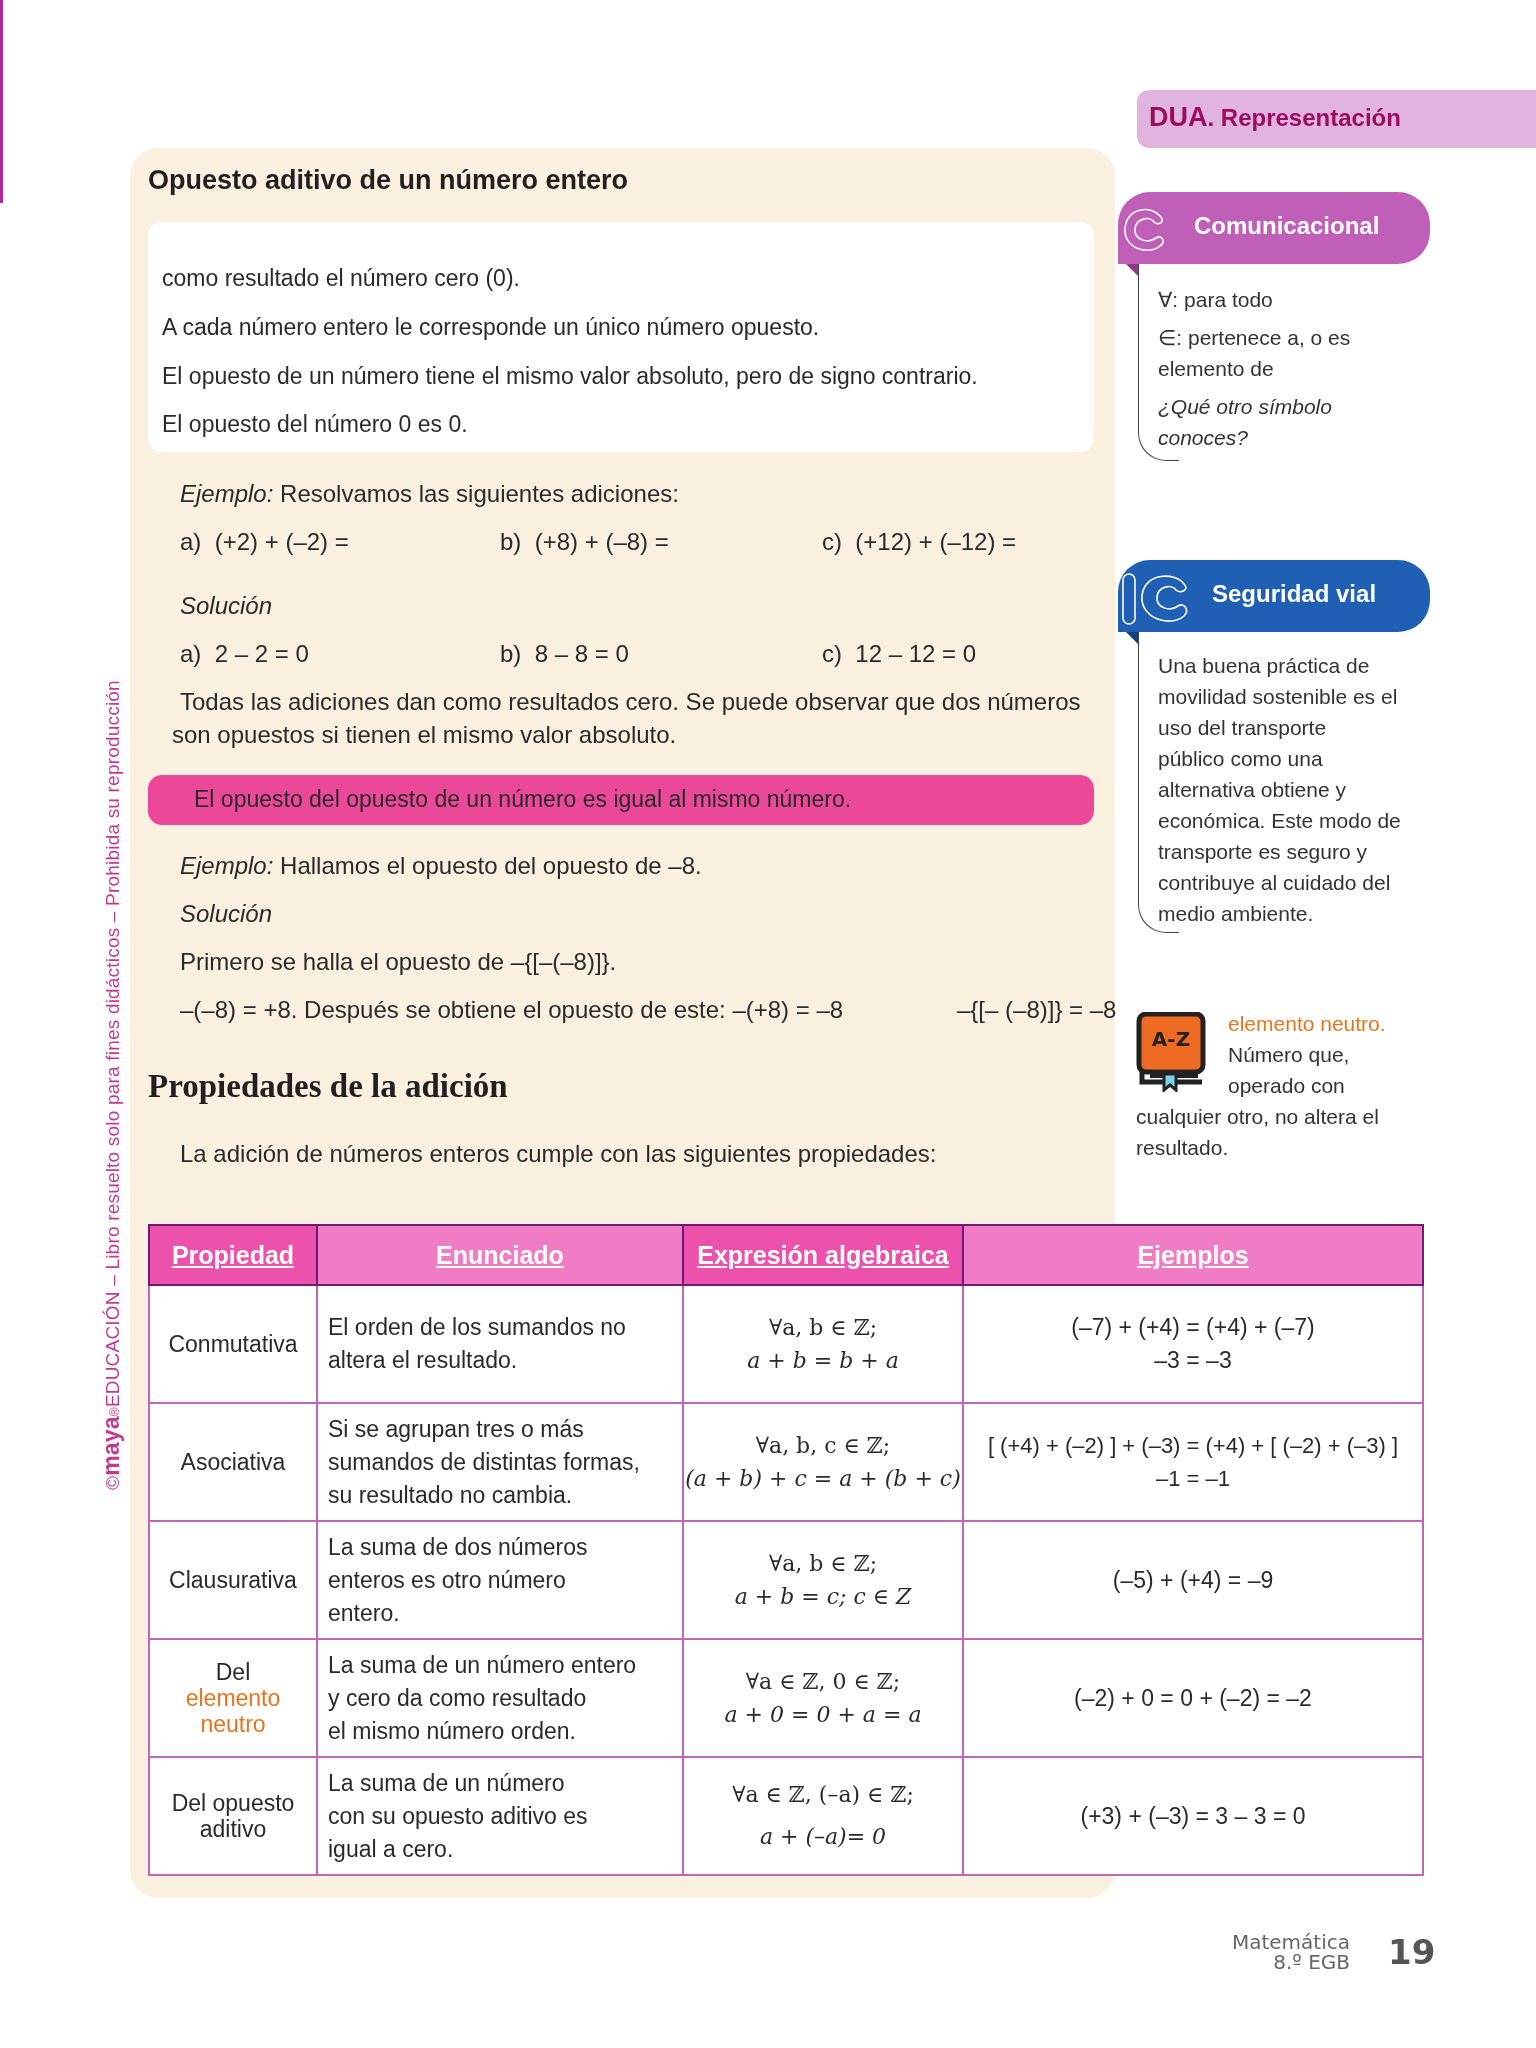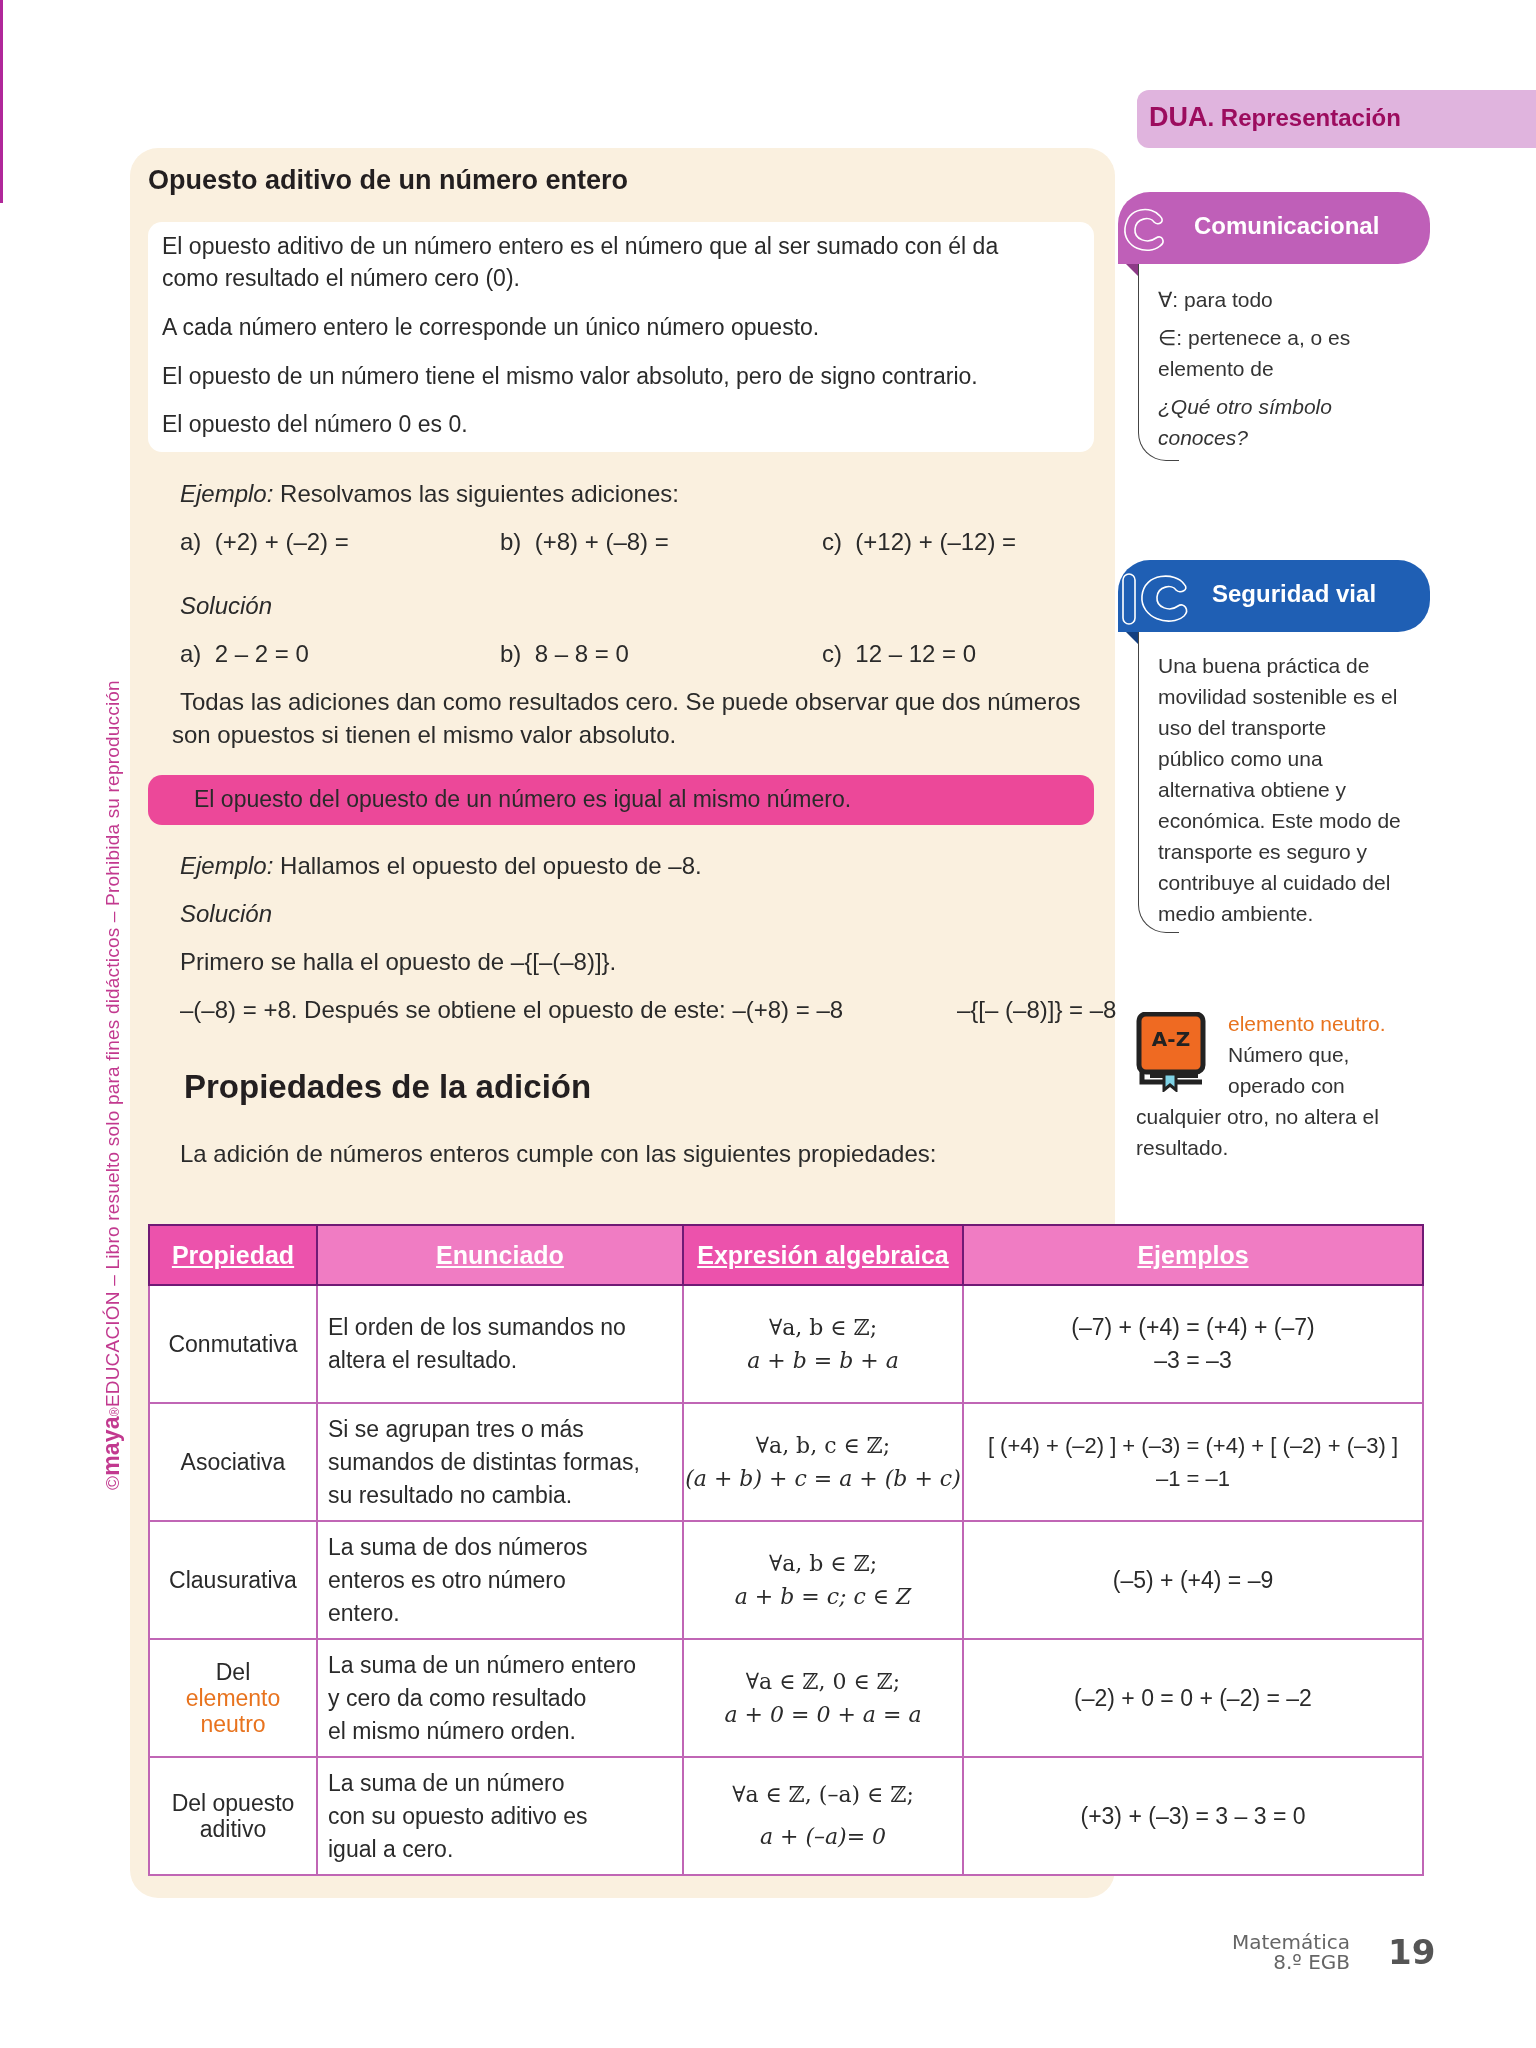--- a/index.html
+++ b/index.html
@@ -9,21 +9,21 @@
   .side-credit .brand { font-weight:bold; font-size:23px; }
   .side-credit .sup { font-size:12px; }
 
   .main-panel { position:absolute; left:130px; top:148px; width:985px; height:1750px; background:#faf0df; border-radius:28px; }
   .sec-title { position:absolute; left:148px; top:165px; font-family:"Liberation Sans", sans-serif; font-weight:bold; font-size:27px; }
   .def-box { position:absolute; left:148px; top:222px; width:946px; height:230px; background:#ffffff; border-radius:14px; }
   .def-box p { margin:0; position:absolute; left:14px; font-size:23px; line-height:32px; font-family:"Liberation Sans", sans-serif; color:#2a2a2a; }
   .txt { position:absolute; font-family:"Liberation Sans", sans-serif; font-size:24px; color:#2a2a2a; white-space:nowrap;margin-left:32px; }
   .it { font-style:italic; }
   .note-box { position:absolute; left:148px; top:775px; width:946px; height:50px; background:#ec4899; border-radius:14px; }
-  .h2 { position:absolute; left:148px; top:1068px; font-family:Liberation Sans, sans-serif; font-weight:bold; font-size:33px;margin-left:36px; }
+  .h2 { position:absolute; left:148px; top:1068px; font-family:Liberation Serif, serif; font-weight:bold; font-size:33px; }
 
   table.props { position:absolute; left:148px; top:1224px; width:1276px; border-collapse:collapse; background:#fff; font-family:"Liberation Sans", sans-serif; }
   table.props th { height:56px; color:#fff; font-size:25px; font-weight:bold; border:2px solid #701a75;text-decoration:underline; }
   table.props th.c1 { background:#ec52ac; width:164px; }
   table.props th.c2 { background:#f07cc3; width:362px; }
   table.props th.c3 { background:#ec52ac; width:276px; }
   table.props th.c4 { background:#f07cc3; }
   table.props td { border:2px solid #c066b5; height:114px; font-size:23px; color:#2a2a2a; line-height:33px; vertical-align:middle; }
   table.props td.prop { text-align:center; line-height:26px; }
   table.props td.stmt { padding-left:10px; }
@@ -56,21 +56,20 @@
 
 <div class="side-credit">
   <span>©</span><span class="brand">maya</span><span class="sup">®</span><span>EDUCACIÓN – Libro resuelto solo para fines didácticos – Prohibida su reproducción</span>
 </div>
 
 <div class="main-panel"></div>
 
 <div class="sec-title">Opuesto aditivo de un número entero</div>
 
 <div class="def-box">
-  <p style="top:8px">El opuesto aditivo de un número entero es el número que al ser sumado con él da</p>
   <p style="top:40px">como resultado el número cero (0).</p>
   <p style="top:89px">A cada número entero le corresponde un único número opuesto.</p>
   <p style="top:138px">El opuesto de un número tiene el mismo valor absoluto, pero de signo contrario.</p>
   <p style="top:186px">El opuesto del número 0 es 0.</p>
 </div>
 
 <div class="txt" style="left:148px; top:480px;"><span class="it">Ejemplo:</span><span> Resolvamos las siguientes adiciones:</span></div>
 
 <div class="txt" style="left:148px; top:528px;"><span>a)</span>&nbsp; <span>(+2) + (–2) =</span></div>
 <div class="txt" style="left:468px; top:528px;"><span>b)</span>&nbsp; <span>(+8) + (–8) =</span></div>

